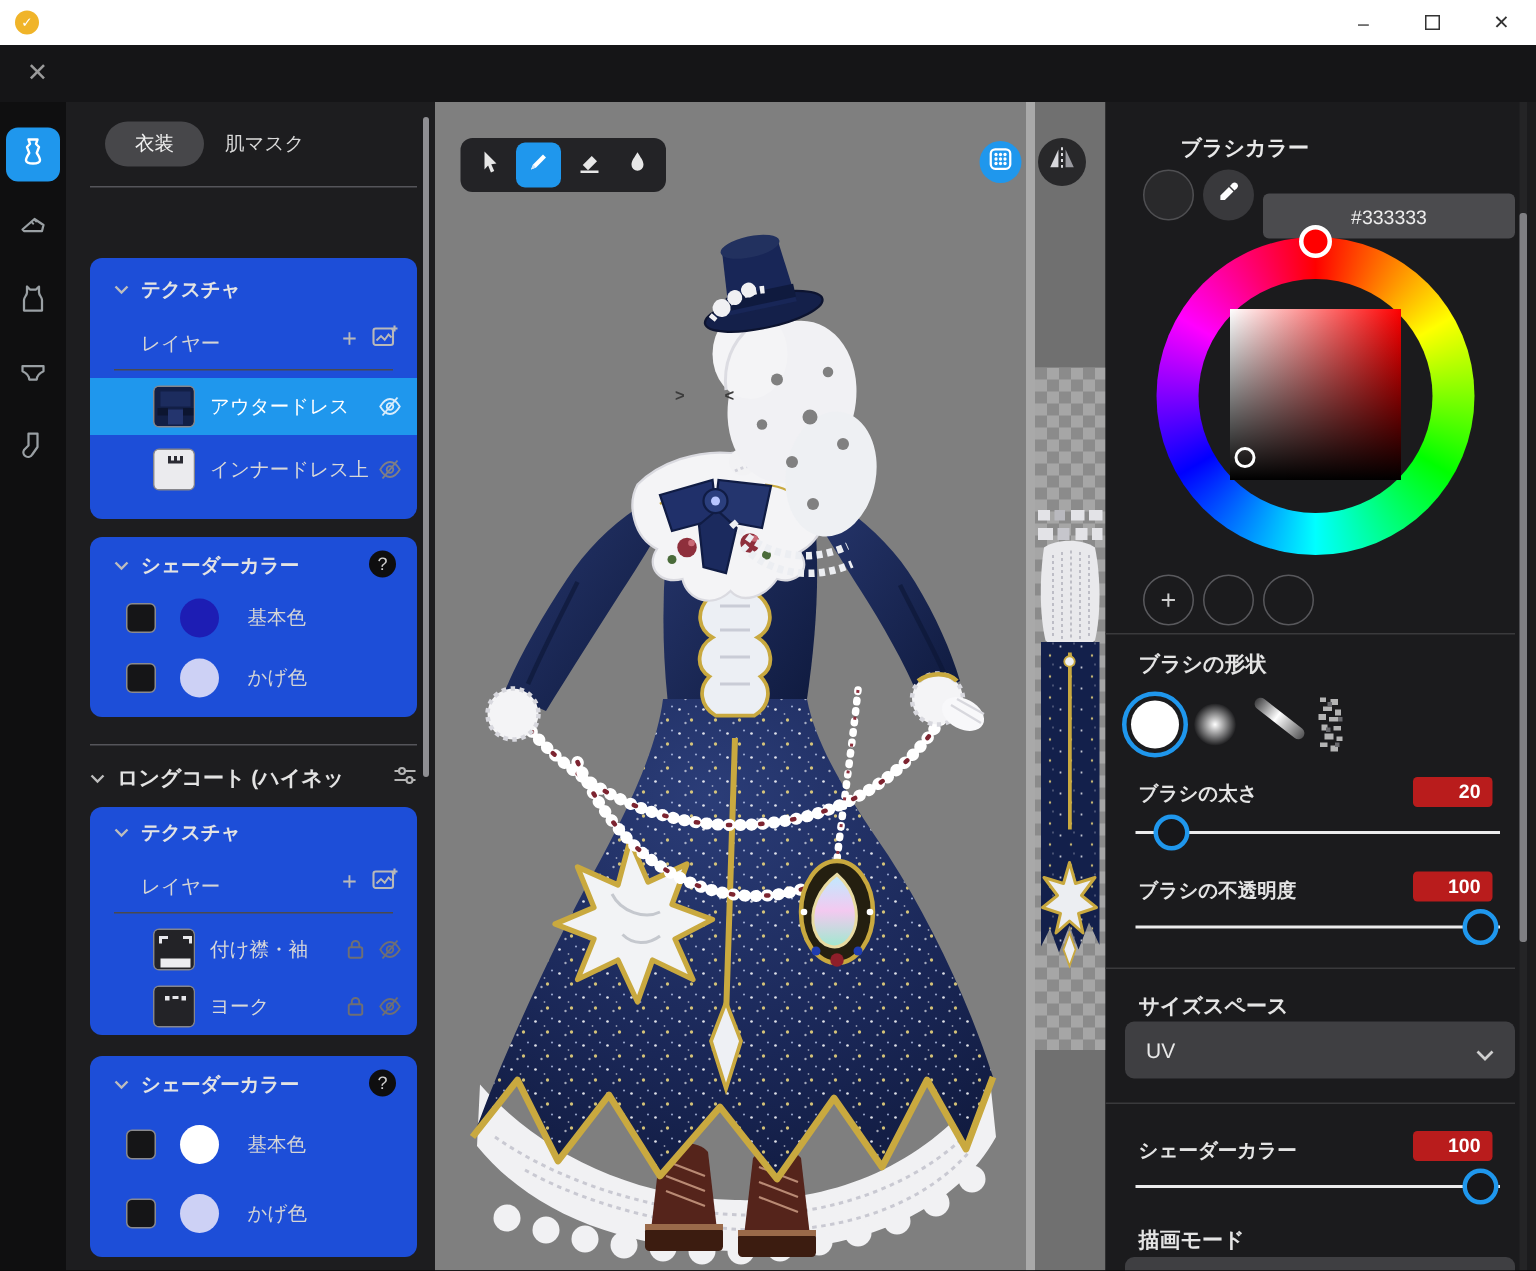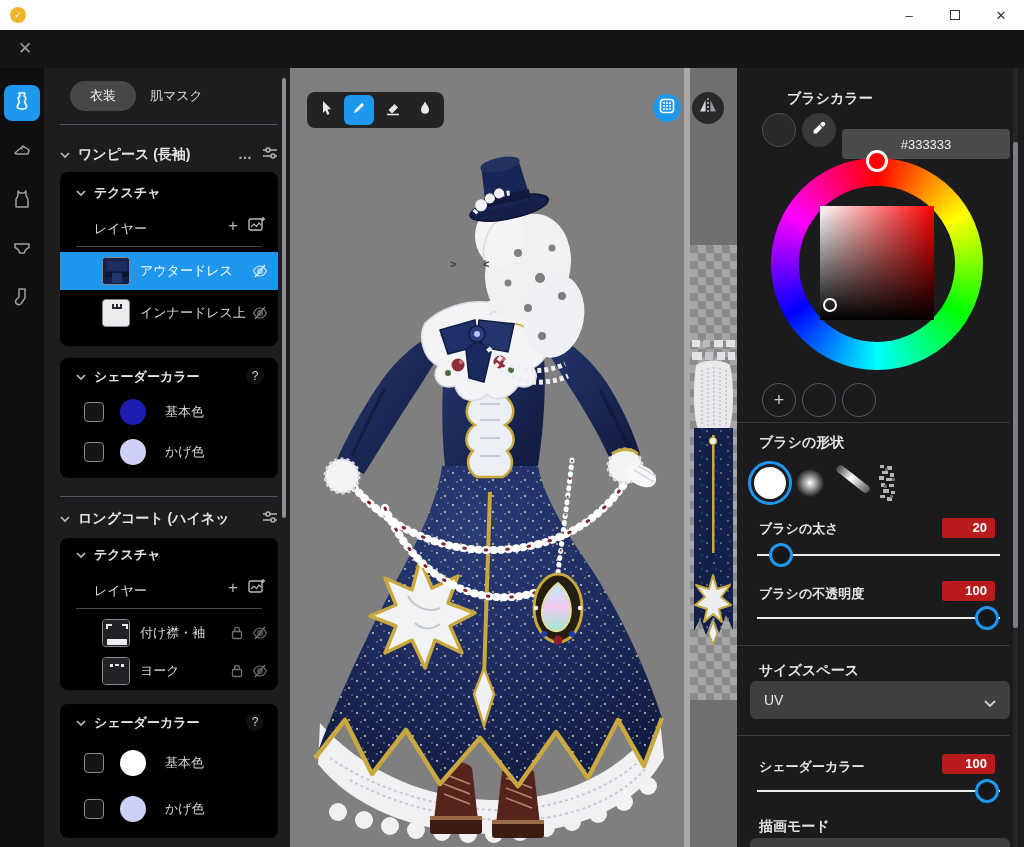--- a/index.html
+++ b/index.html
@@ -34,21 +34,21 @@
   .tabpill{position:absolute;left:26px;top:13px;width:66px;height:30px;border-radius:15px;background:#47474a;
     color:#f2f2f2;font-size:13px;display:flex;align-items:center;justify-content:center;}
   .tabplain{position:absolute;left:106px;top:13px;height:30px;color:#d9d9d9;font-size:13px;
     display:flex;align-items:center;}
   .hdiv{position:absolute;height:1px;background:#55555a;}
   .sechdr{position:absolute;left:16px;width:218px;height:22px;color:#e3e3e3;font-size:14px;font-weight:bold;
     display:flex;align-items:center;}
   .sechdr .chev{margin-right:8px;color:#bdbdbd;}
   .secttl{max-width:150px;overflow:hidden;white-space:nowrap;}
   .hicons{position:absolute;right:0;top:2px;display:flex;gap:10px;color:#b5b5b5;}
-  .gbox{position:absolute;left:16px;width:218px;background:#000000;border-radius:8px;}
+  .gbox{position:absolute;left:16px;width:218px;background:#1d4ed8;border-radius:8px;}
   .gb-hdr{position:absolute;left:16px;color:#e3e3e3;font-size:13px;font-weight:bold;display:flex;align-items:center;}
   .gb-hdr .chev{margin-right:8px;color:#bdbdbd;}
   .rowlabel{position:absolute;left:34px;color:#d5d5d5;font-size:13px;}
   .rowicons{position:absolute;right:12px;display:flex;gap:10px;color:#b9b9b9;}
   .layerrow{position:absolute;left:0;width:218px;height:38px;}
   .layerrow.sel{background:#1f97ed;}
   .thumb{position:absolute;left:42px;top:5px;width:28px;height:28px;border-radius:4px;overflow:hidden;
     border:1px solid #86868c;background:#222;}
   .lname{position:absolute;left:80px;top:10px;font-size:13px;color:#d8d8d8;white-space:nowrap;}
   .layerrow.sel .lname{color:#fff;}
@@ -165,34 +165,20 @@
             <path d="M7 2h6v9l-3.5 5A3 3 0 0 1 4 13l3-3z" fill="none" stroke="currentColor" stroke-width="1.5" stroke-linejoin="round"></path>
           </svg></span>
     </div>
   </div>
 
   <div id="leftpanel" class="abs">
     <div class="tabpill">衣装</div>
     <div class="tabplain">肌マスク</div>
     <div class="hdiv" style="left:16px;top:56px;width:218px"></div>
 
-    <div class="sechdr" style="top:76px">
-      <span class="chev"><svg width="10" height="10" viewBox="0 0 10 10">
-            <path d="M1 3l4 4 4-4" fill="none" stroke="currentColor" stroke-width="1.6"></path>
-          </svg></span>
-      <span class="secttl">ワンピース (長袖)</span>
-      <span class="hicons">
-        <span>…</span>
-        <span><svg width="16" height="14" viewBox="0 0 16 14">
-              <path d="M1 4h14M1 10h14" stroke="currentColor" stroke-width="1.4"></path>
-              <circle cx="6" cy="4" r="2" fill="#29292c" stroke="currentColor" stroke-width="1.4"></circle>
-              <circle cx="11" cy="10" r="2" fill="#29292c" stroke="currentColor" stroke-width="1.4"></circle>
-            </svg></span>
-      </span>
-    </div>
 
     <div class="gbox" style="top:104px;height:174px">
       <div class="gb-hdr" style="top:12px">
         <span class="chev"><svg width="10" height="10" viewBox="0 0 10 10">
               <path d="M1 3l4 4 4-4" fill="none" stroke="currentColor" stroke-width="1.6"></path>
             </svg></span>
         <span>テクスチャ</span>
       </div>
       <div class="rowlabel" style="top:48px">レイヤー</div>
       <div class="rowicons" style="top:44px">

